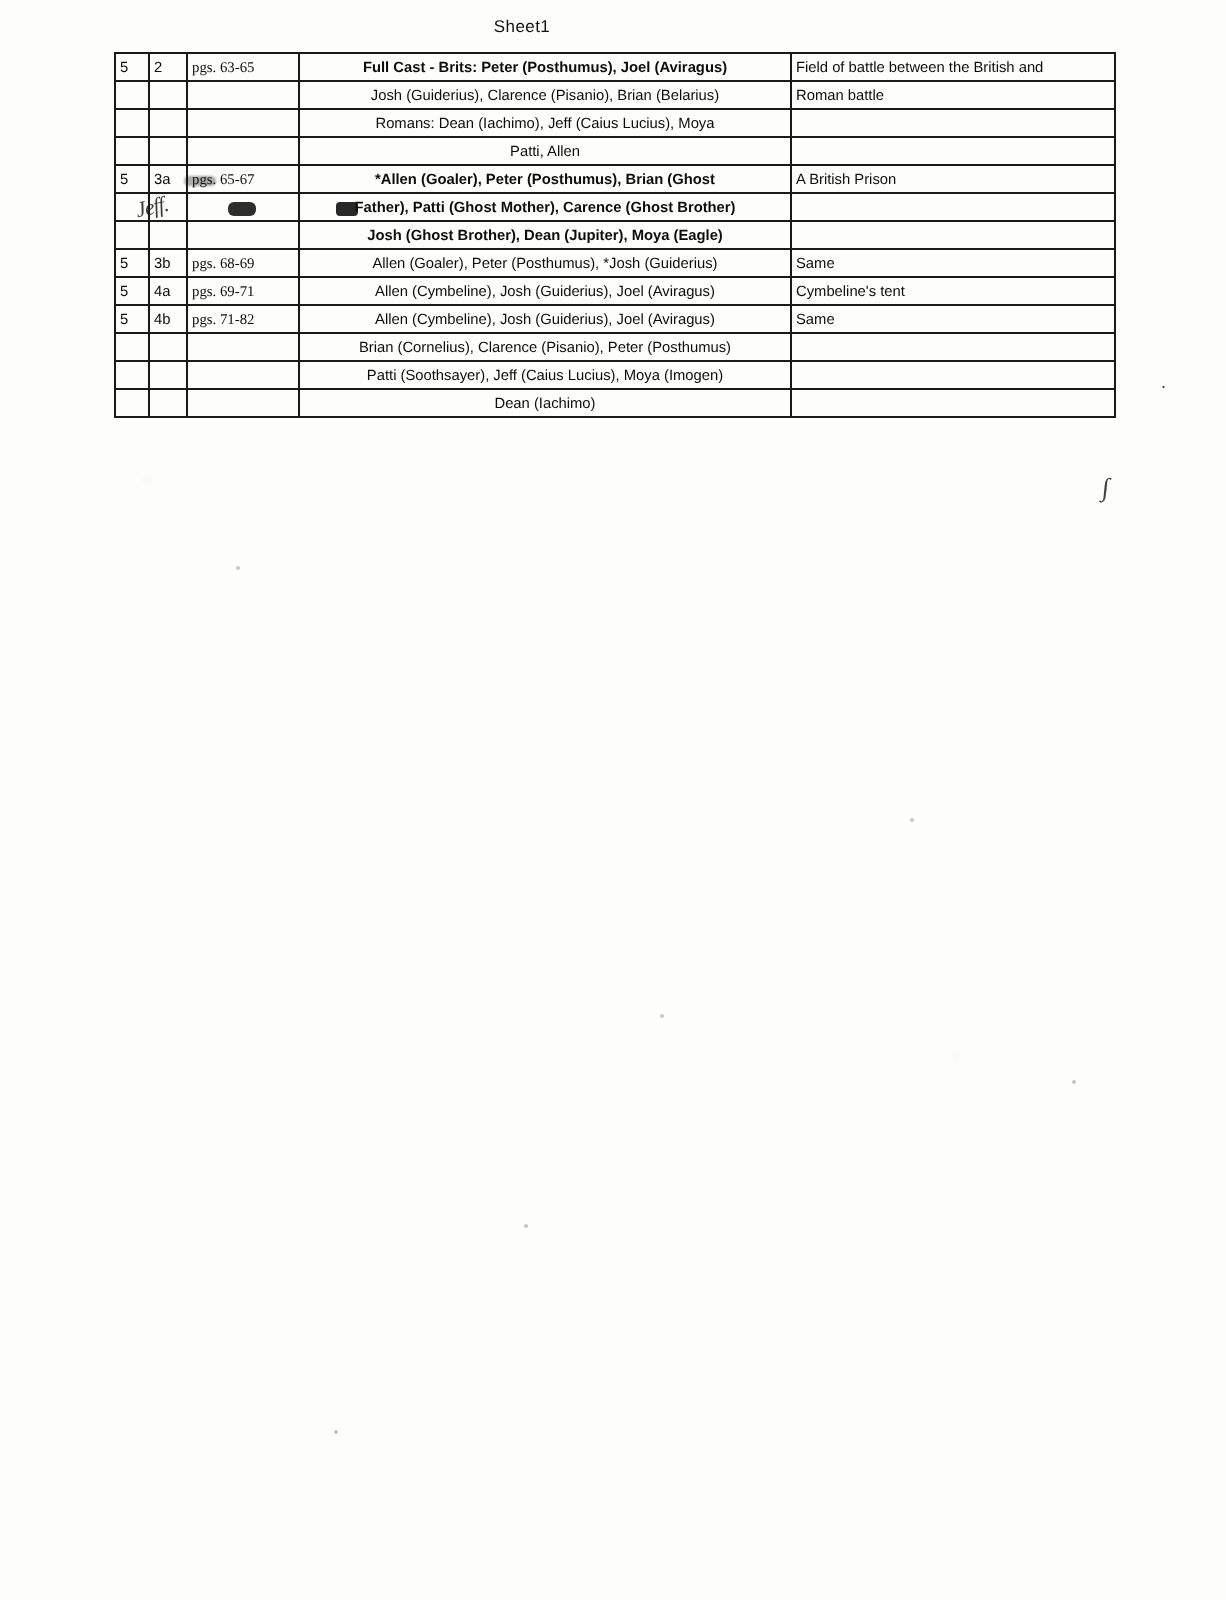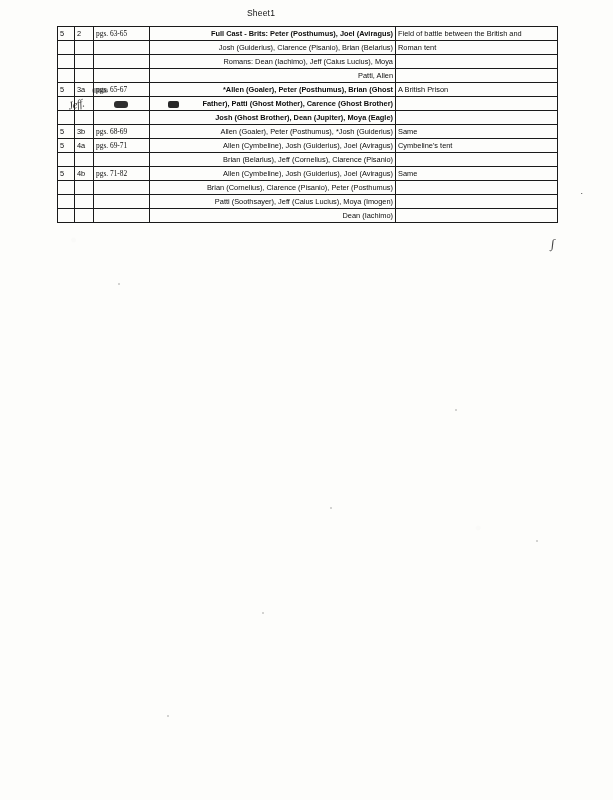--- a/index.html
+++ b/index.html
@@ -65,21 +65,21 @@
   }
   col.c0 { width: 17px; }
   col.c1 { width: 19px; }
   col.c2 { width: 56px; }
   col.c3 { width: 246px; }
   col.c4 { width: 162px; }
 
   td.col-scene { text-align: left; padding-left: 3px; }
   td.col-sub   { text-align: left; padding-left: 2px; }
   td.col-pgs   { text-align: left; padding-left: 3px; font-family: Liberation Serif, serif; }
-  td.col-cast  { text-align: right; padding-left: 3px; }
+  td.col-cast  { text-align: center; padding-left: 3px; }
   td.col-loc   { text-align: left; padding-left: 3px; }
 
   .bold { font-weight: bold; }
 
   
   .annot {
     position: absolute;
     left: 68px;
     top: 98px;
     font-family: "Liberation Serif", serif;
@@ -165,21 +165,21 @@
             <td class="col-sub">2</td>
             <td class="col-pgs">pgs. 63-65</td>
             <td class="col-cast bold">Full Cast - Brits: Peter (Posthumus), Joel (Aviragus)</td>
             <td class="col-loc">Field of battle between the British and</td>
           </tr>
           <tr>
             <td class="col-scene"></td>
             <td class="col-sub"></td>
             <td class="col-pgs"></td>
             <td class="col-cast">Josh (Guiderius), Clarence (Pisanio), Brian (Belarius)</td>
-            <td class="col-loc">Roman tent</td>
+            <td class="col-loc">Roman battle</td>
           </tr>
           <tr>
             <td class="col-scene"></td>
             <td class="col-sub"></td>
             <td class="col-pgs"></td>
             <td class="col-cast">Romans: Dean (Iachimo), Jeff (Caius Lucius), Moya</td>
             <td class="col-loc"></td>
           </tr>
           <tr>
             <td class="col-scene"></td>
@@ -215,27 +215,20 @@
             <td class="col-pgs">pgs. 68-69</td>
             <td class="col-cast">Allen (Goaler), Peter (Posthumus), *Josh (Guiderius)</td>
             <td class="col-loc">Same</td>
           </tr>
           <tr>
             <td class="col-scene">5</td>
             <td class="col-sub">4a</td>
             <td class="col-pgs">pgs. 69-71</td>
             <td class="col-cast">Allen (Cymbeline), Josh (Guiderius), Joel (Aviragus)</td>
             <td class="col-loc">Cymbeline's tent</td>
-          </tr>
-          <tr>
-            <td class="col-scene"></td>
-            <td class="col-sub"></td>
-            <td class="col-pgs"></td>
-            <td class="col-cast">Brian (Belarius), Jeff (Cornelius), Clarence (Pisanio)</td>
-            <td class="col-loc"></td>
           </tr>
           <tr>
             <td class="col-scene">5</td>
             <td class="col-sub">4b</td>
             <td class="col-pgs">pgs. 71-82</td>
             <td class="col-cast">Allen (Cymbeline), Josh (Guiderius), Joel (Aviragus)</td>
             <td class="col-loc">Same</td>
           </tr>
           <tr>
             <td class="col-scene"></td>

